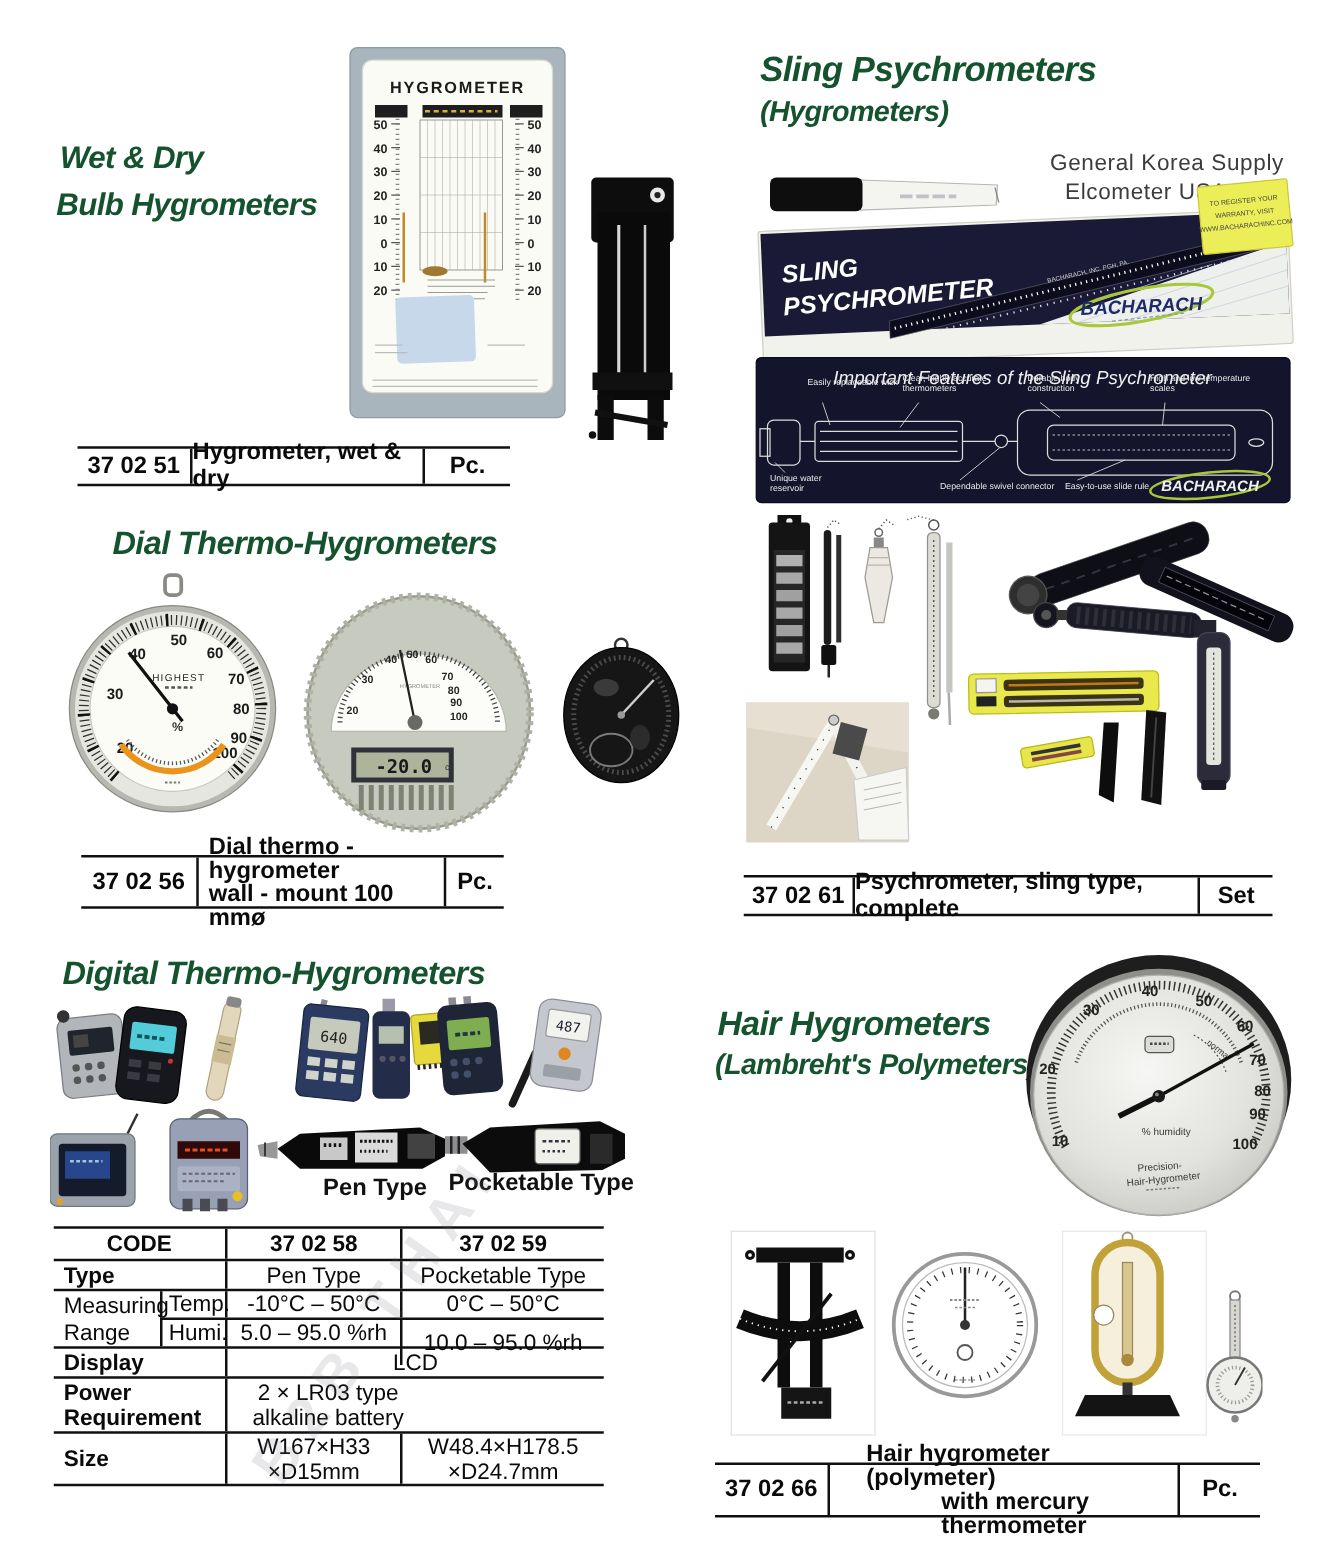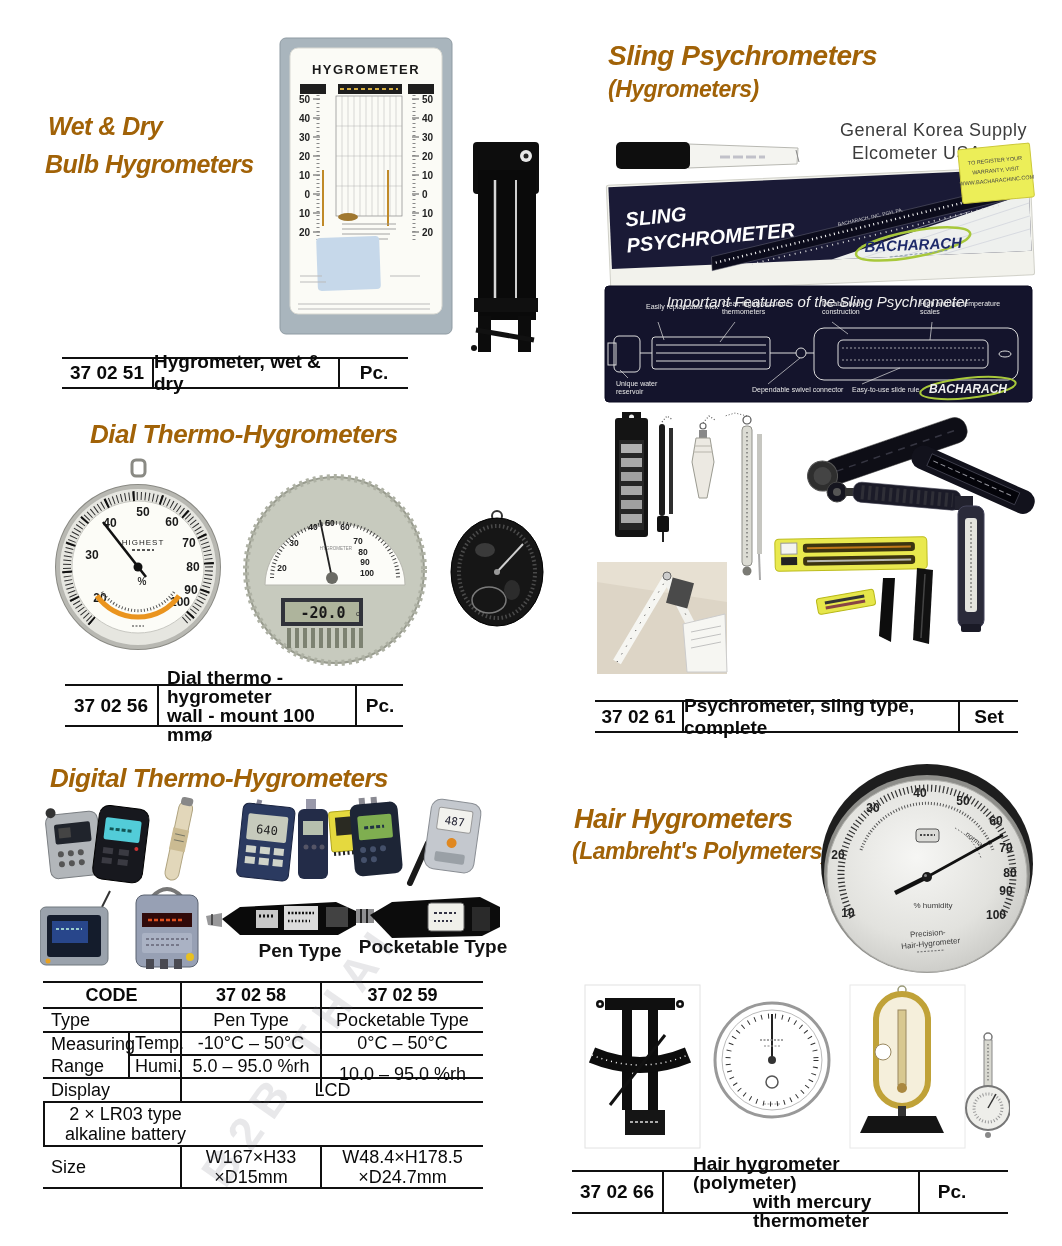--- a/index.html
+++ b/index.html
@@ -1,31 +1,31 @@
 <!DOCTYPE html>
 <html><head>
 <meta charset="utf-8">
 <style>
   html,body{margin:0;padding:0;background:#fff;}
   .page{position:relative;width:1062px;height:1246px;background:#ffffff;overflow:hidden;
         font-family:"Liberation Sans",sans-serif;color:#0a0a0a;}
   .abs{position:absolute;}
-  .hd{font-style:italic;font-weight:700;color:#a16207;letter-spacing:-0.5px;white-space:nowrap;}
+  .hd{font-style:italic;font-weight:700;color:#14532d;letter-spacing:-0.5px;white-space:nowrap;}
   .sup{font-weight:400;color:#3c3c3c;letter-spacing:0.5px;white-space:nowrap;}
   
   .ptbl{display:flex;border-top:2px solid #101010;border-bottom:2px solid #101010;box-sizing:border-box;}
   .ptbl .cell{display:flex;align-items:center;justify-content:center;font-weight:700;font-size:19px;box-sizing:border-box;}
   .ptbl .cell + .cell{border-left:2px solid #101010;}
   .desc2{flex-direction:column;align-items:flex-start !important;justify-content:center;padding-left:8px;line-height:19px;font-size:18px;}
   .desc2 .l2{padding-left:14px;}
   
   .spec{border-top:2px solid #101010;box-sizing:border-box;font-size:18px;}
   .srow{display:flex;border-bottom:2px solid #101010;box-sizing:border-box;align-items:stretch;}
   .sc{display:flex;align-items:center;box-sizing:border-box;}
-  .sc.lab{width:137px;padding-left:8px;}
+  .sc.lab{width:137px;padding-left:8px;font-weight:bold;}
   .sc.lab2{width:85px;padding-left:8px;}
   .sc.sub{width:52px;border-left:2px solid #101010;padding-left:5px;}
   .sc.d1{width:140px;border-left:2px solid #101010;justify-content:center;text-align:center;}
   .sc.d2{width:163px;border-left:2px solid #101010;justify-content:center;text-align:center;}
   .sc.dspan{width:303px;border-left:2px solid #101010;justify-content:center;}
   .two{display:flex;flex-direction:column;line-height:20px;align-items:center;}
   .mrgt{display:flex;flex-direction:column;width:355px;}
   .mrow{display:flex;height:21px;}
   .mrow.first{border-bottom:2px solid #101010;}
   .wm{font-weight:700;color:rgba(110,110,125,0.16);letter-spacing:12px;font-size:46px;
@@ -585,20 +585,26 @@
           <div class="sc d1" style="height:21px;">5.0 – 95.0 %rh</div>
           <div class="sc d2" style="height:36px;">10.0 – 95.0 %rh</div>
         </div>
       </div>
     </div>
     <div class="srow" style="height:24px;">
       <div class="sc lab">Display</div>
       <div class="sc dspan">LCD</div>
     </div>
     <div class="srow" style="height:44px;">
+      <div class="sc lab">
+        <div style="line-height:20px;">
+          <div>Power</div>
+          <div>Requirement</div>
+        </div>
+      </div>
       <div class="sc d2">
         <div class="two">
             <span>2 × LR03 type</span>
             <span>alkaline battery</span>
           </div>
       </div>
     </div>
     <div class="srow" style="height:42px;">
       <div class="sc lab">Size</div>
       <div class="sc d1">
@@ -706,20 +712,20 @@
       <line x1="408" y1="64" x2="408" y2="102" stroke="#555" stroke-width="1" stroke-dasharray="1.5 2"></line>
       <circle cx="408" cy="128" r="22" fill="#eeeeea" stroke="#777" stroke-width="2"></circle>
       <circle cx="408" cy="128" r="14" fill="none" stroke="#999" stroke-width="3" stroke-dasharray="1 2"></circle>
       <line x1="408" y1="128" x2="416" y2="114" stroke="#333" stroke-width="1.5"></line>
       <circle cx="408" cy="155" r="3" fill="#888"></circle>
     </g>
   </svg>
 
   <div class="abs ptbl" style="left:572px;top:1170px;width:436px;height:44px;">
     <div class="cell" style="width:90px;">37 02 66</div>
-    <div class="cell desc2" style="width:256px;padding-left:29px;">
+    <div class="cell desc2" style="width:280px;padding-left:29px;">
       <span>Hair hygrometer (polymeter)</span>
       <span class="l2" style="padding-left:60px;">with mercury thermometer</span>
     </div>
     <div class="cell" style="width:66px;">Pc.</div>
   </div>
 
 </div>
 
 </body></html>

